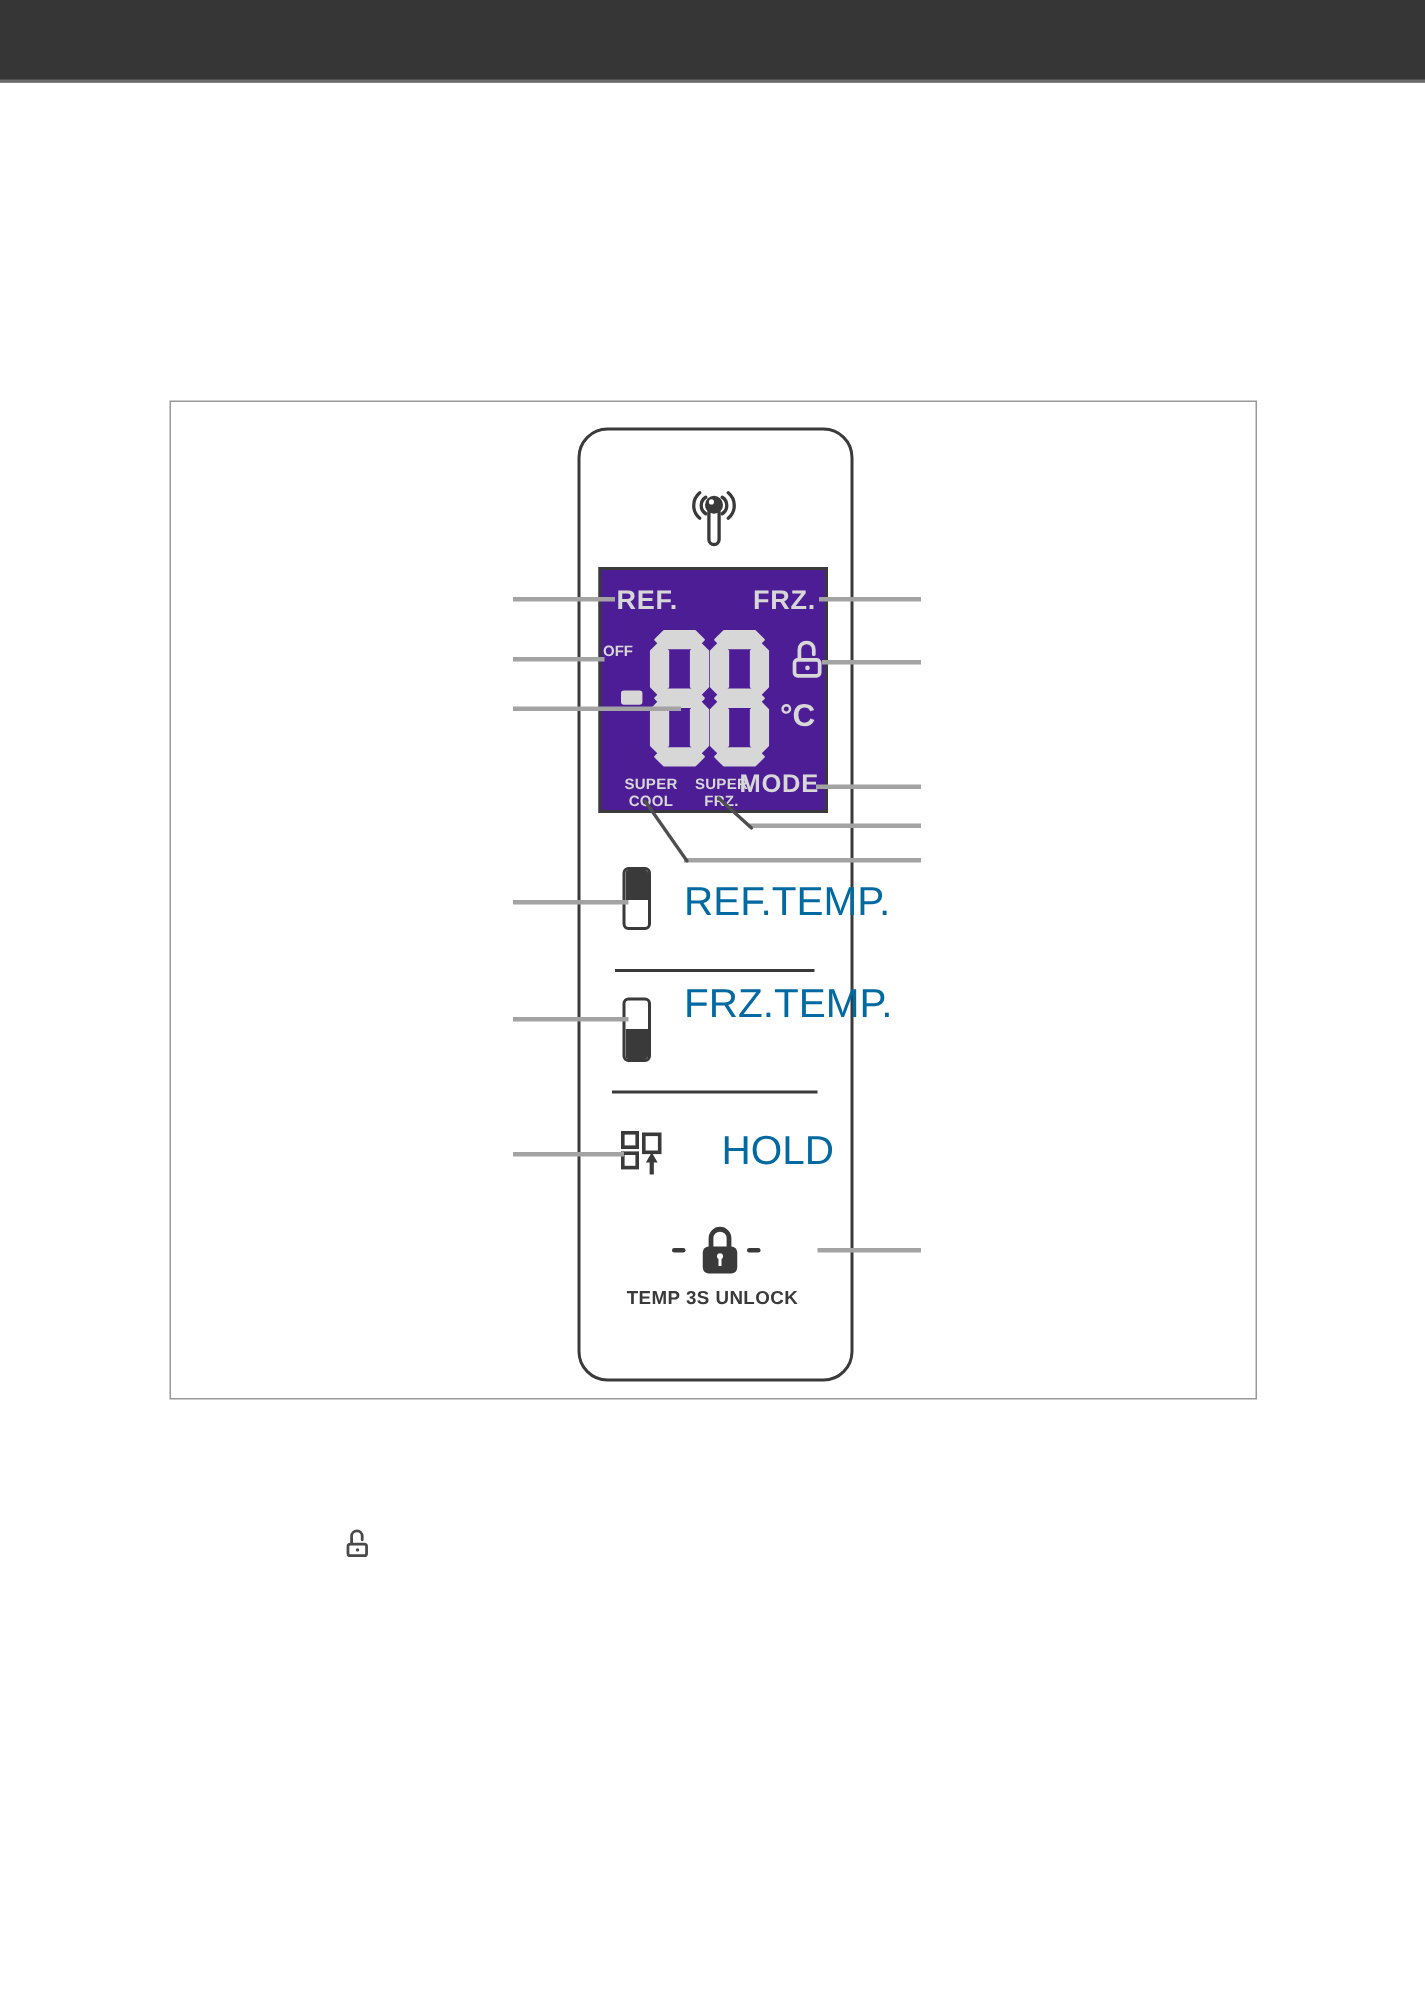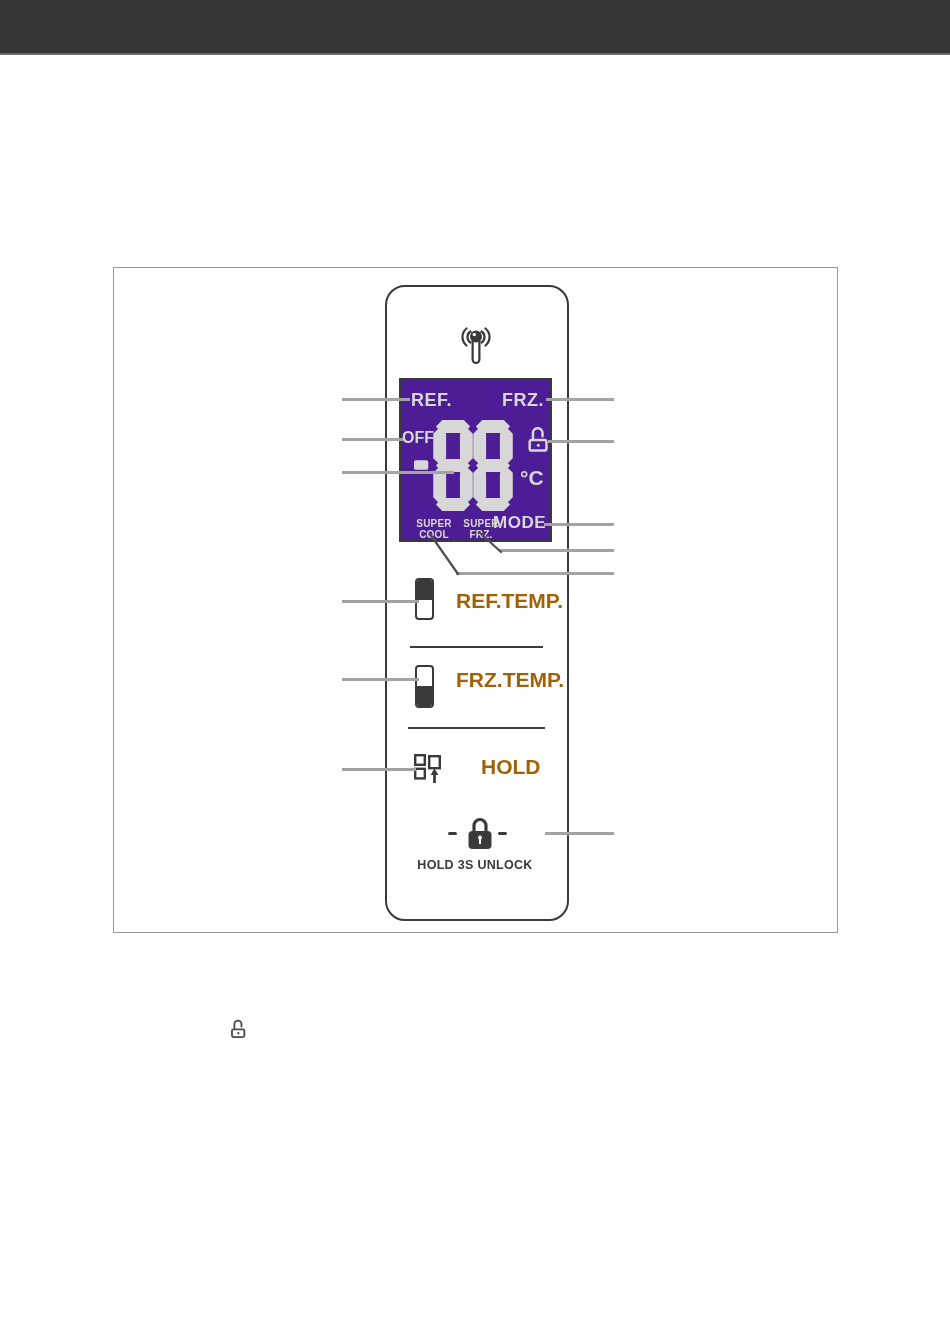--- a/index.html
+++ b/index.html
@@ -24,42 +24,42 @@
     border:2.5px solid #3a3a3a;border-radius:20px;background:#ffffff;
   }
   
   .display{
     position:absolute;left:285px;top:110px;width:149px;height:160px;
     border:2.5px solid #3a3a3a;background:#4c1d95;
   }
   .lcd{color:#d7d7d7;}
   .disp-ref{position:absolute;left:10px;top:10px;font-size:18px;font-weight:600;letter-spacing:.5px;}
   .disp-frz{position:absolute;right:6px;top:10px;font-size:18px;font-weight:600;letter-spacing:.5px;}
-  .disp-off{position:absolute;left:1px;top:49px;font-size:16px;font-weight:600;}
+  .disp-off{position:absolute;left:1px;top:49px;font-size:10px;font-weight:600;}
   .disp-unit{position:absolute;left:119px;top:86px;font-size:21px;font-weight:700;}
   .disp-auto{position:absolute;right:4px;top:133px;font-size:17px;font-weight:600;letter-spacing:.5px;}
   .disp-super{
     position:absolute;top:139px;width:50px;text-align:center;
     font-size:10px;font-weight:700;line-height:10.5px;letter-spacing:.2px;
   }
   .sc{left:8px;} .sf{left:55px;}
   .segsvg{position:absolute;left:13px;top:38px;}
   .unlocklcd{position:absolute;left:126px;top:47px;}
   
   .toggle{
     position:absolute;left:301px;width:19px;height:42px;box-sizing:border-box;
     border:2.5px solid #3a3a3a;border-radius:4px;background:#ffffff;overflow:hidden;
   }
   .tg-ref{top:310px;} .tg-frz{top:397px;height:43px;}
   .tg-fill{position:absolute;left:0;width:100%;height:52%;background:#3a3a3a;}
   .tg-fill.top{top:0;} .tg-fill.bottom{bottom:0;}
   
-  .ctl-label{position:absolute;color:#a16207;font-size:21px;font-weight:700;line-height:26px;}
+  .ctl-label{position:absolute;color:#0369a1;font-size:27px;font-weight:400;line-height:26px;}
   .lb-reftemp{left:342px;top:320px;}
-  .lb-frztemp{left:342px;top:399px;}
+  .lb-frztemp{left:342px;top:388px;}
   .lb-mode{left:367px;top:486px;}
   .divider{position:absolute;height:2px;background:#3a3a3a;}
   .dv1{left:296px;top:378px;width:133px;}
   .dv2{left:294px;top:459px;width:137px;}
   .modeicon{position:absolute;left:300px;top:486px;}
   .wifiicon{position:absolute;left:340px;top:57px;}
   
   .lockicon{position:absolute;left:351px;top:547px;}
   .dash{position:absolute;top:564px;width:9px;height:3px;background:#3a3a3a;border-radius:1.5px;}
   .dash-l{left:334px;} .dash-r{left:384px;}
@@ -173,21 +173,21 @@
   <span class="ctl-label lb-mode">HOLD</span>
 
   <div class="dash dash-l"></div>
   <svg class="lockicon" width="30" height="37" viewBox="0 0 30 37">
     <path d="M9,17 L9,10.5 A6,6 0 0 1 21,10.5 L21,17" fill="none" stroke="#3a3a3a" stroke-width="3.2" stroke-linecap="round"></path>
     <rect x="3.5" y="16" width="23" height="18" rx="4" fill="#3a3a3a"></rect>
     <circle cx="15" cy="22.5" r="2" fill="#ffffff"></circle>
     <rect x="14" y="23.5" width="2" height="5.5" fill="#ffffff"></rect>
   </svg>
   <div class="dash dash-r"></div>
-  <div class="hold">HOLD 3S UNLOCK</div>
+  <div class="hold">TEMP 3S UNLOCK</div>
 
   <div class="callout cl-ref"></div>
   <div class="callout cl-off"></div>
   <div class="callout cl-disp"></div>
   <div class="callout cl-rtmp"></div>
   <div class="callout cl-ftmp"></div>
   <div class="callout cl-mode"></div>
   <div class="callout cl-frz"></div>
   <div class="callout cl-ulk"></div>
   <div class="callout cl-auto"></div>

